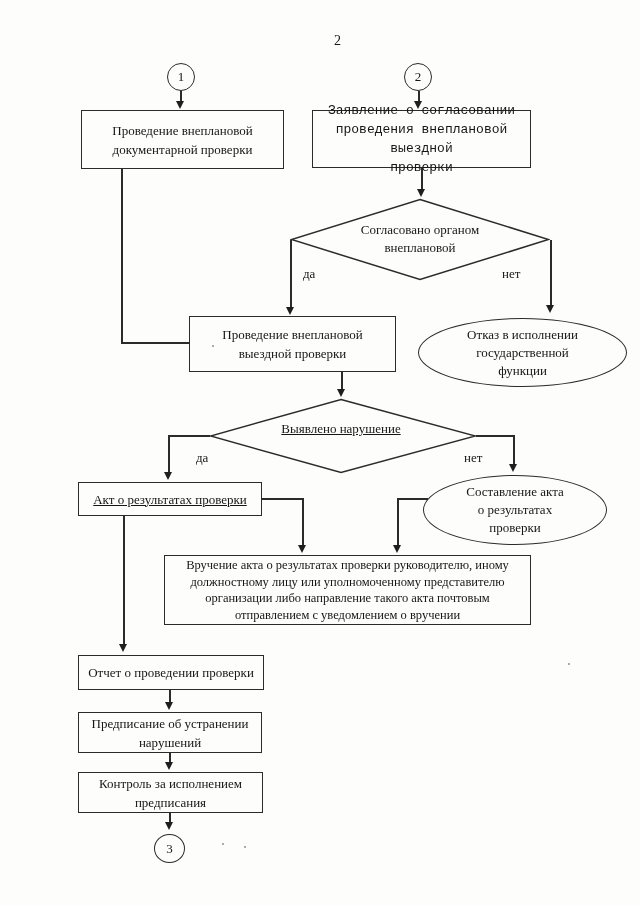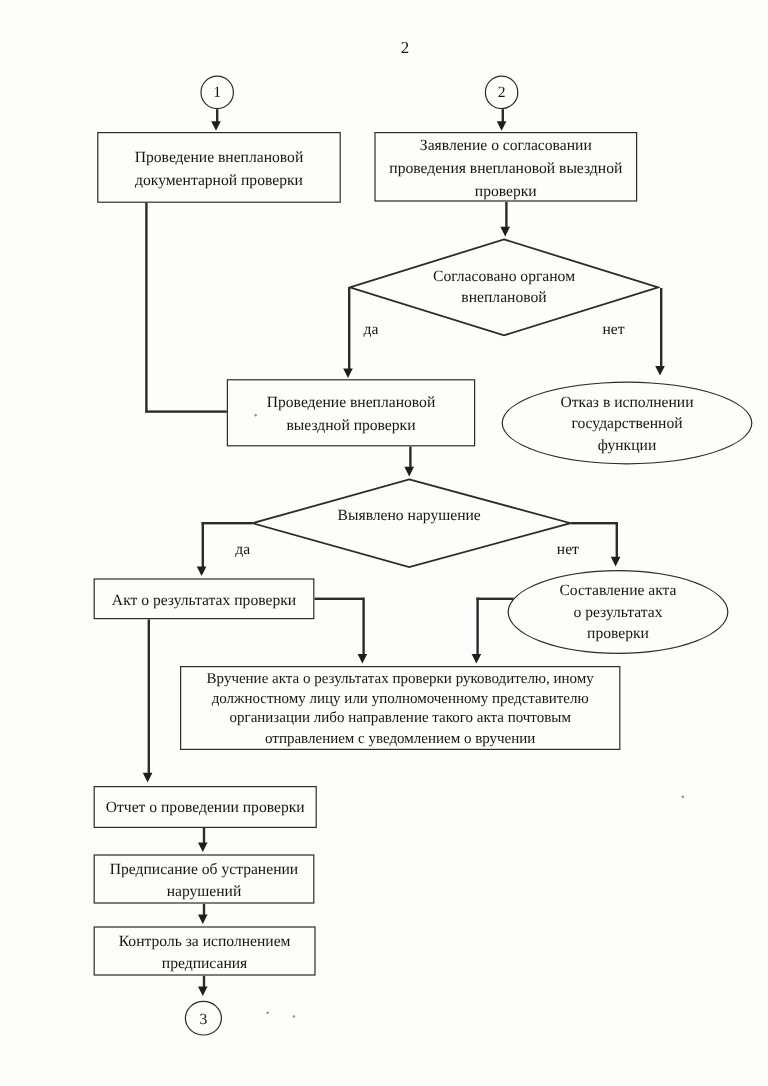--- a/index.html
+++ b/index.html
@@ -130,27 +130,27 @@
     </div>
   <div class="circle-node" style="left:404px;top:63px;width:28px;height:28px;">
       <span>2</span>
     </div>
   <div class="circle-node" style="left:154px;top:834px;width:31px;height:29px;">
       <span>3</span>
     </div>
 
   <div class="node" style="left:81px;top:110px;width:203px;height:59px;">Проведение внеплановой
 документарной проверки</div>
-  <div class="node" style="left:312px;top:110px;width:219px;height:58px;">Заявление о согласовании
+  <div class="node" style="left:312px;top:110px;width:219px;height:58px;font-family:Liberation Mono, monospace;">Заявление о согласовании
 проведения внеплановой выездной
 проверки</div>
   <div class="node" style="left:189px;top:316px;width:207px;height:56px;">Проведение внеплановой
 выездной проверки</div>
-  <div class="node" style="left:78px;top:482px;width:184px;height:34px;">Акт о результатах проверки</div>
-  <div class="node big" style="left:150px;top:555px;width:367px;height:70px;">Вручение акта о результатах проверки руководителю, иному
+  <div class="node" style="left:78px;top:482px;width:184px;height:34px;text-decoration:underline;">Акт о результатах проверки</div>
+  <div class="node big" style="left:164px;top:555px;width:367px;height:70px;">Вручение акта о результатах проверки руководителю, иному
 должностному лицу или уполномоченному представителю
 организации либо направление такого акта почтовым
 отправлением с уведомлением о вручении</div>
   <div class="node" style="left:78px;top:655px;width:186px;height:35px;">Отчет о проведении проверки</div>
   <div class="node" style="left:78px;top:712px;width:184px;height:41px;">Предписание об устранении
 нарушений</div>
   <div class="node ellipse" style="left:418px;top:318px;width:209px;height:69px;">Отказ в исполнении
 государственной
 функции</div>
 
@@ -162,20 +162,20 @@
 
   <svg class="diamond" style="left:290px;top:198px;" width="260" height="83">
     <polygon points="130,1.5 258.5,41.5 130,81.5 1.5,41.5" fill="#fdfdfc" stroke="#2b2b2b" stroke-width="1.5"></polygon>
   </svg>
   <div class="diamond-label" style="left:300px;top:213px;width:240px;height:52px;">Согласовано органом
 внеплановой</div>
 
   <svg class="diamond" style="left:209px;top:398px;" width="268" height="76">
     <polygon points="132,1.5 266.5,38 132,74.5 1.5,38" fill="#fdfdfc" stroke="#2b2b2b" stroke-width="1.5"></polygon>
   </svg>
-  <div class="diamond-label" style="left:229px;top:414px;width:224px;height:30px;">Выявлено нарушение</div>
+  <div class="diamond-label" style="left:229px;top:414px;width:224px;height:30px;text-decoration:underline;">Выявлено нарушение</div>
 
   <div class="speck" style="left:212px;top:345px;"></div>
   <div class="speck" style="left:568px;top:663px;"></div>
   <div class="speck" style="left:222px;top:843px;"></div>
   <div class="speck" style="left:244px;top:846px;"></div>
 
 </div>
 
 </body></html>

